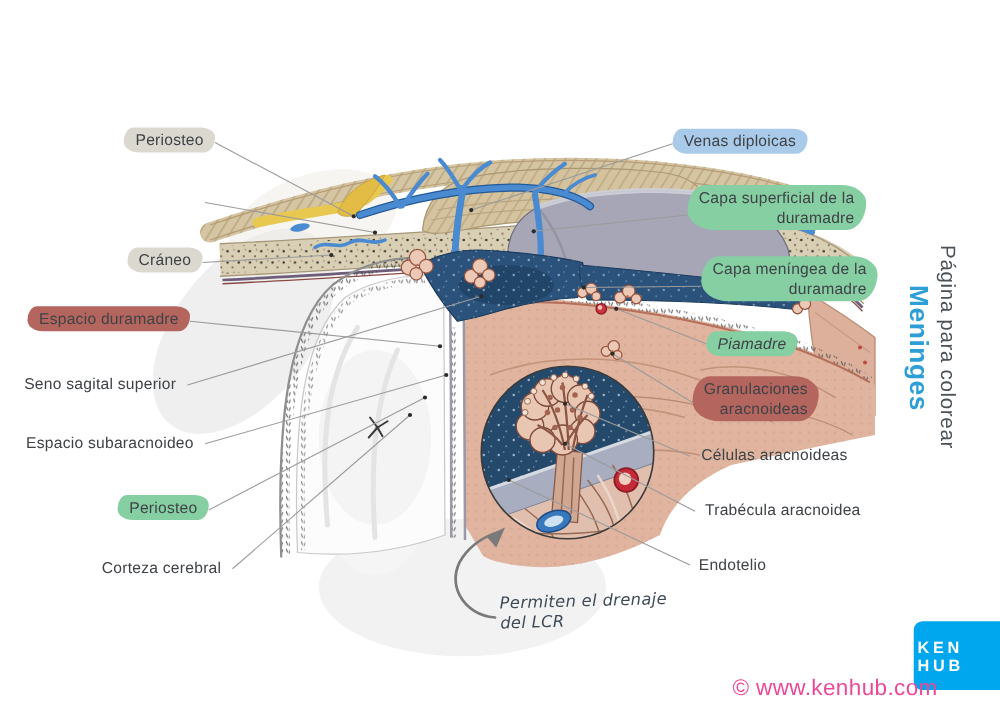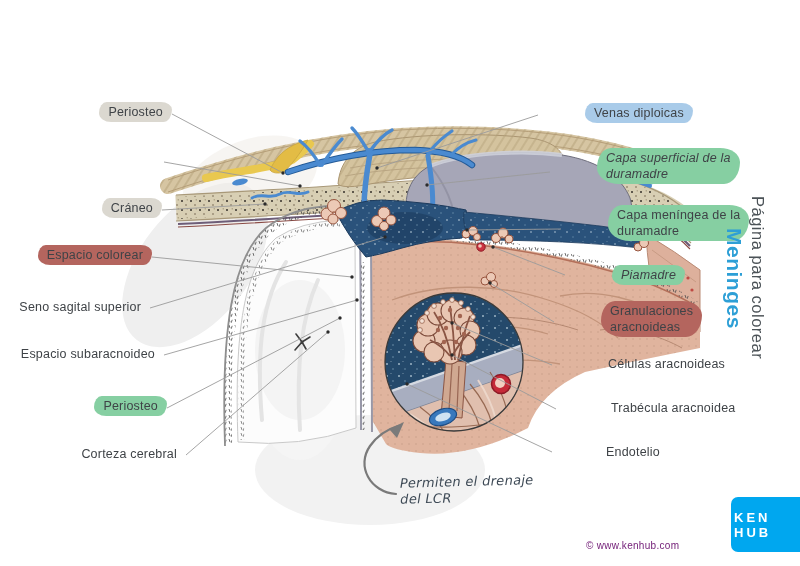--- a/index.html
+++ b/index.html
@@ -8,36 +8,36 @@
     font-family:"Liberation Sans",sans-serif;overflow:hidden;
   }
   #illustration{position:absolute;left:0;top:0;z-index:1;}
   .lbl{
     position:absolute;z-index:3;font-size:12.5px;line-height:16px;color:#3f4347;
     padding:2px 9px;letter-spacing:.2px;border-radius:14px 20px 16px 22px / 20px 14px 22px 16px;
   }
   .lbl .ln{display:block;}
   .lbl .ln:empty{display:none;}
   .lbl.left{text-align:right;}
-  .lbl.right{text-align:left;margin-left:47px;}
+  .lbl.right{text-align:right;}
   .annotation{
     position:absolute;z-index:3;font-family:"DejaVu Sans",sans-serif;font-style:italic;
     font-size:13px;line-height:16px;color:#3e4a56;letter-spacing:.3px;transform:rotate(-1.5deg);
   }
   .vtitle{position:absolute;z-index:3;writing-mode:vertical-rl;letter-spacing:.5px;}
   #vtitle-sub{right:33px;top:196px;font-size:16.5px;color:#4b5257;}
   #vtitle-main{right:54px;top:228px;font-size:21px;font-weight:600;}
   #logo{
     position:absolute;z-index:3;left:731px;top:497px;width:77px;height:55px;border-radius:7px;
     display:flex;flex-direction:column;align-items:flex-start;justify-content:center;
     color:#ffffff;font-weight:bold;font-size:13px;line-height:15px;letter-spacing:3px;
     text-indent:3px;
   }
   #copyright{
-    position:absolute;z-index:3;left:586px;top:540px;font-size:10px;color:#701a75;letter-spacing:.3px;
+    position:absolute;z-index:3;left:586px;top:540px;font-size:18px;color:#ec4899;letter-spacing:.3px;
   }
 </style>
 </head>
 <body>
 
 <div id="page">
 
   <svg id="illustration" width="800" height="566" viewBox="0 0 800 566">
     <defs>
       <pattern id="stip" width="9" height="9" patternUnits="userSpaceOnUse">
@@ -343,21 +343,21 @@
 
   <div class="lbl left" style="right: 628px; top: 102px; background: rgb(219, 216, 208);">
     <span class="ln">Periosteo</span>
 
   </div>
   <div class="lbl left" style="right: 638px; top: 198px; background: rgb(219, 216, 208);">
     <span class="ln">Cráneo</span>
 
   </div>
   <div class="lbl left" style="right: 648px; top: 245px; background: rgb(180, 101, 94);">
-    <span class="ln">Espacio colorear</span>
+    <span class="ln">Espacio duramadre</span>
 
   </div>
   <div class="lbl left" style="right:650px;top:297px">
     <span class="ln">Seno sagital superior</span>
 
   </div>
   <div class="lbl left" style="right:636px;top:344px">
     <span class="ln">Espacio subaracnoideo</span>
 
   </div>
@@ -367,21 +367,21 @@
   </div>
   <div class="lbl left" style="right:614px;top:444px">
     <span class="ln">Corteza cerebral</span>
 
   </div>
 
   <div class="lbl right" style="left: 538px; top: 103px; background: rgb(169, 203, 233);">
     <span class="ln">Venas diploicas</span>
 
   </div>
-  <div class="lbl right" style="left: 550px; top: 148px; background: rgb(134, 207, 162); font-style: italic;">
+  <div class="lbl right" style="left: 550px; top: 148px; background: rgb(134, 207, 162);">
     <span class="ln">Capa superficial de la</span>
     <span class="ln">duramadre</span>
   </div>
   <div class="lbl right" style="left: 561px; top: 205px; background: rgb(134, 207, 162);">
     <span class="ln">Capa meníngea de la</span>
     <span class="ln">duramadre</span>
   </div>
   <div class="lbl right" style="left: 565px; top: 265px; background: rgb(134, 207, 162); font-style: italic;">
     <span class="ln">Piamadre</span>
 

